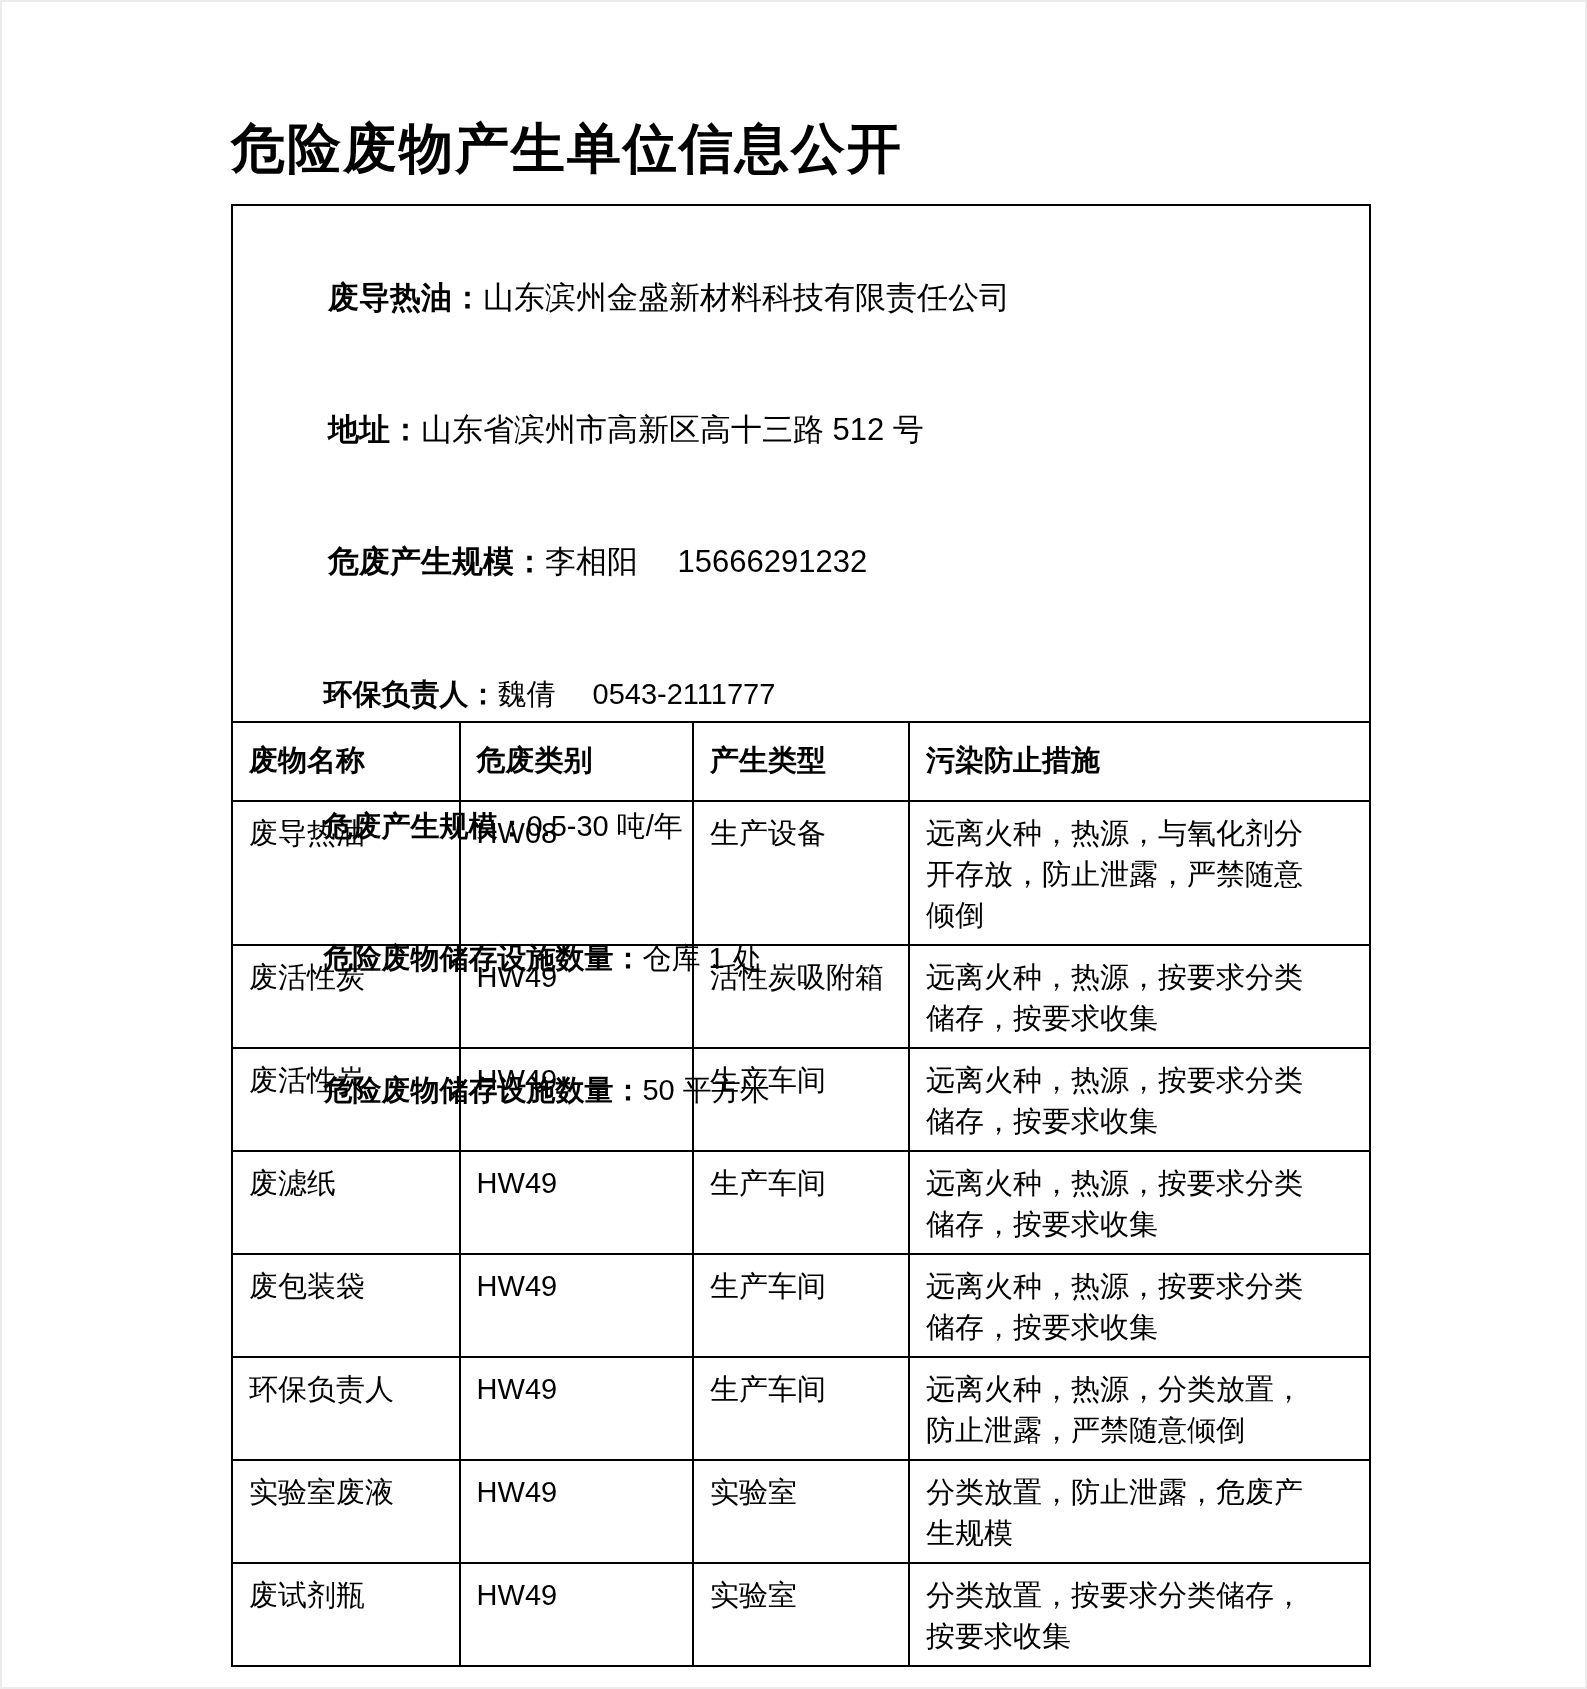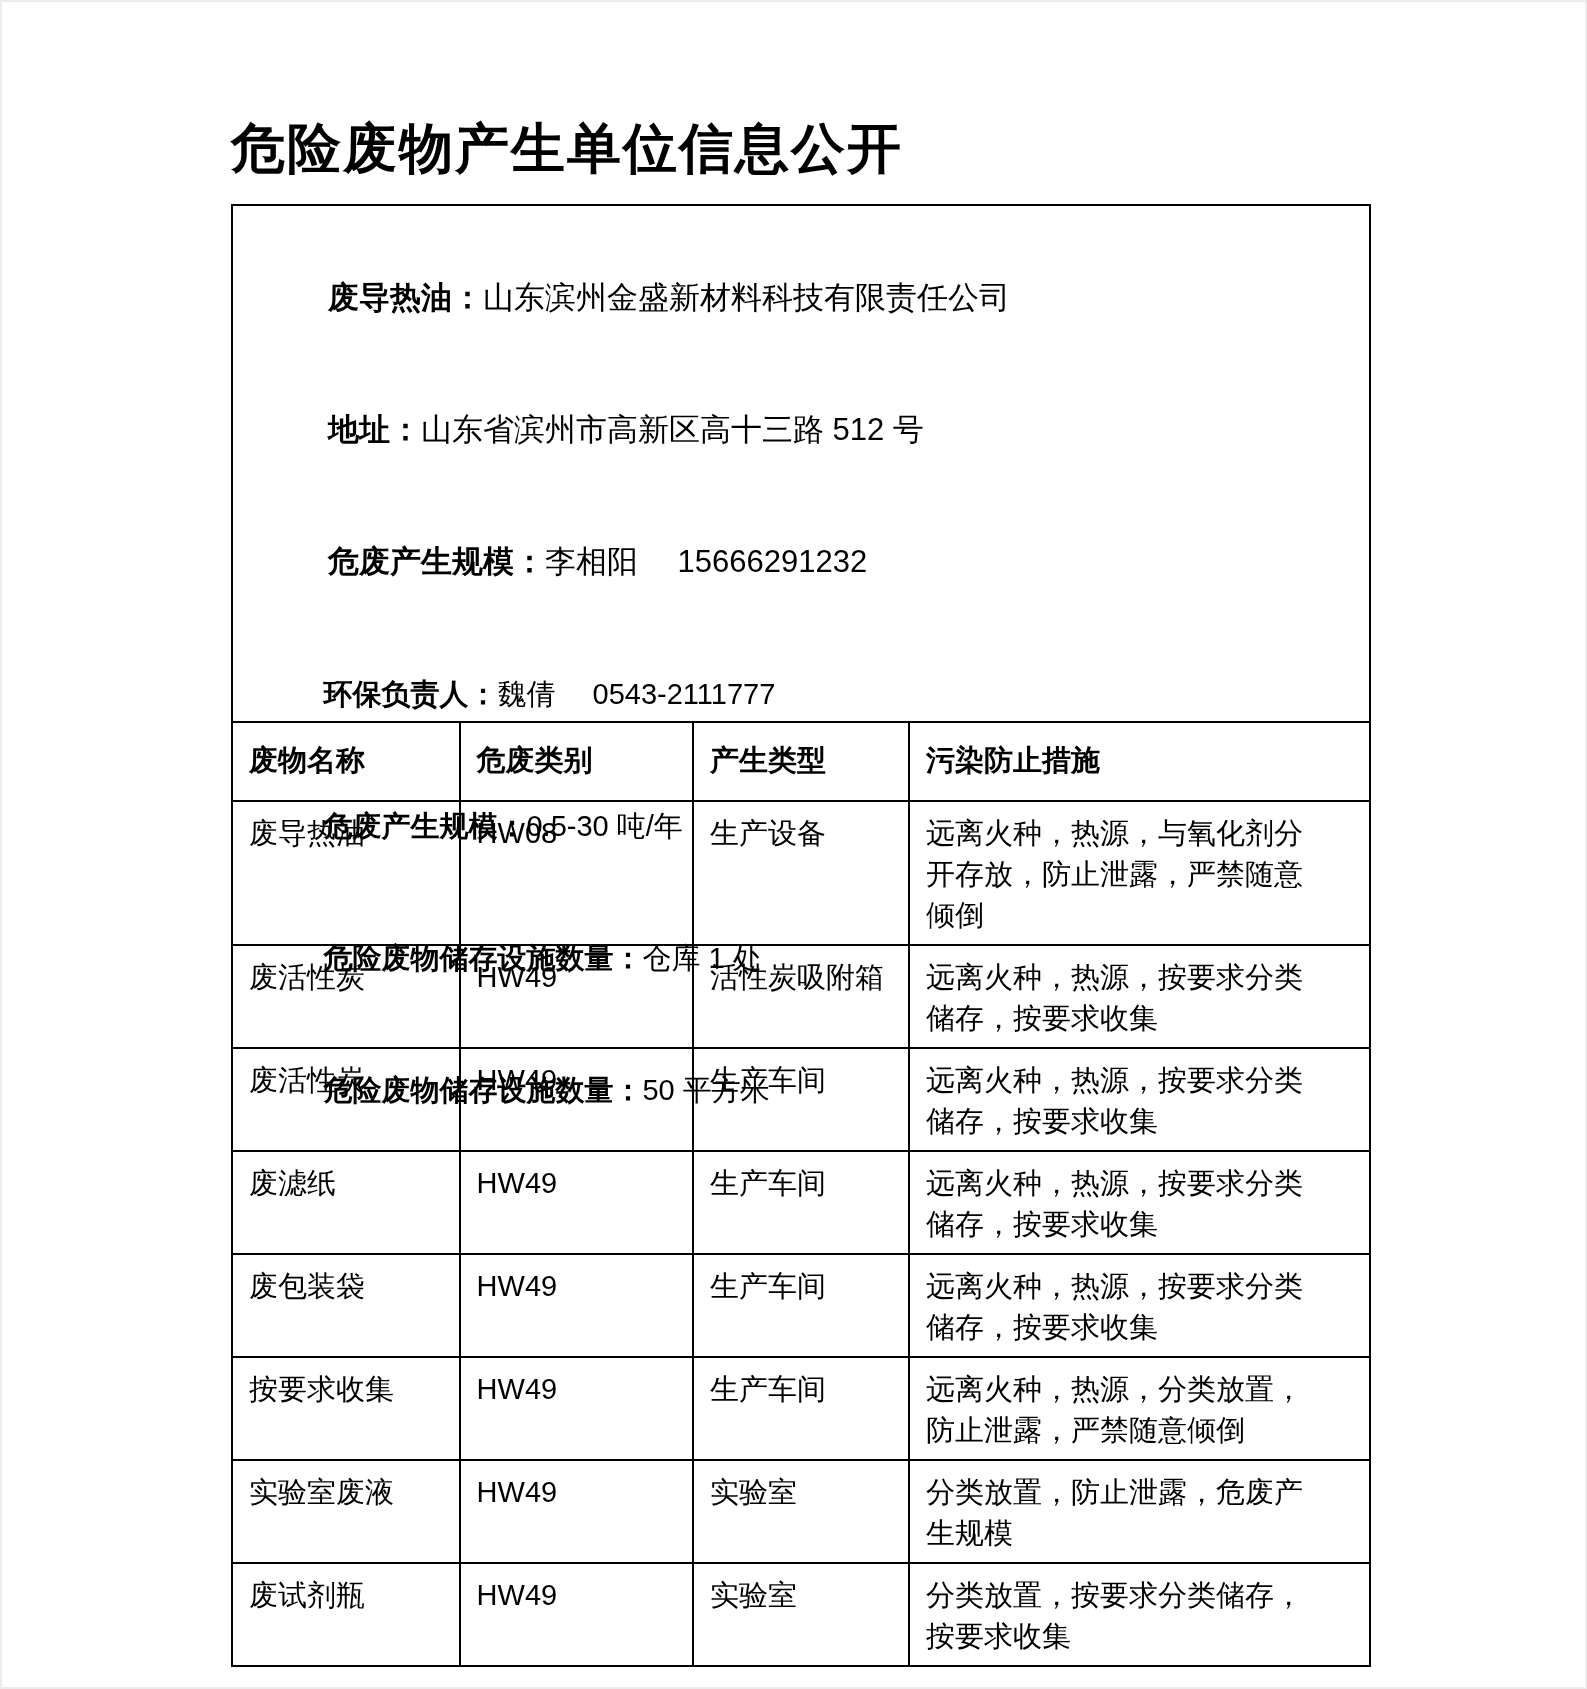--- a/index.html
+++ b/index.html
@@ -159,21 +159,21 @@
           <td>生产车间</td>
           <td class="measures">远离火种，热源，按要求分类储存，按要求收集</td>
         </tr>
         <tr class="r2">
           <td>废包装袋</td>
           <td>HW49</td>
           <td>生产车间</td>
           <td class="measures">远离火种，热源，按要求分类储存，按要求收集</td>
         </tr>
         <tr class="r2">
-          <td>按要求收集</td>
+          <td>环保负责人</td>
           <td>HW49</td>
           <td>生产车间</td>
           <td class="measures">远离火种，热源，分类放置，防止泄露，严禁随意倾倒</td>
         </tr>
         <tr class="r2">
           <td>实验室废液</td>
           <td>HW49</td>
           <td>实验室</td>
           <td class="measures">分类放置，防止泄露，危废产生规模</td>
         </tr>

